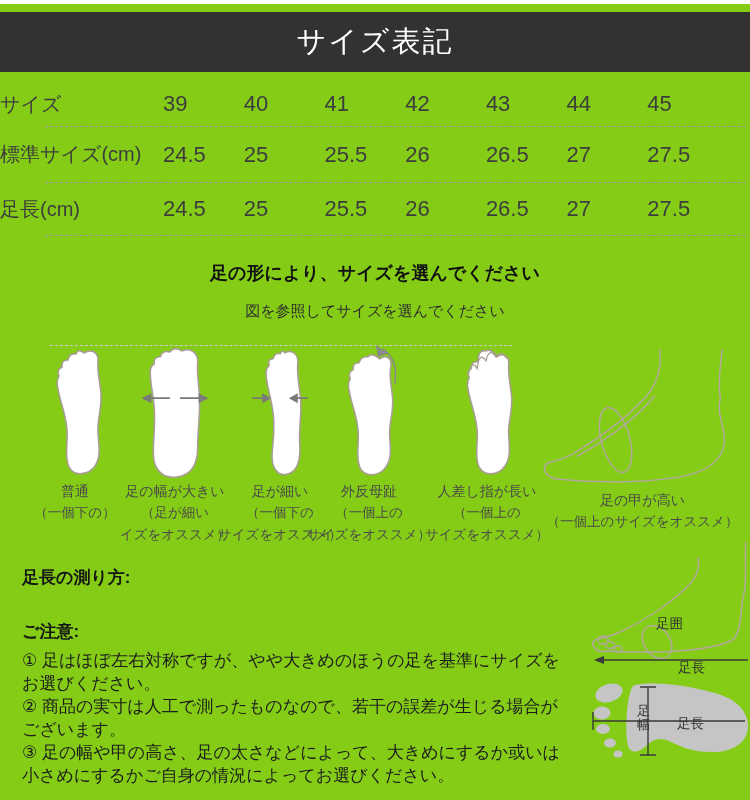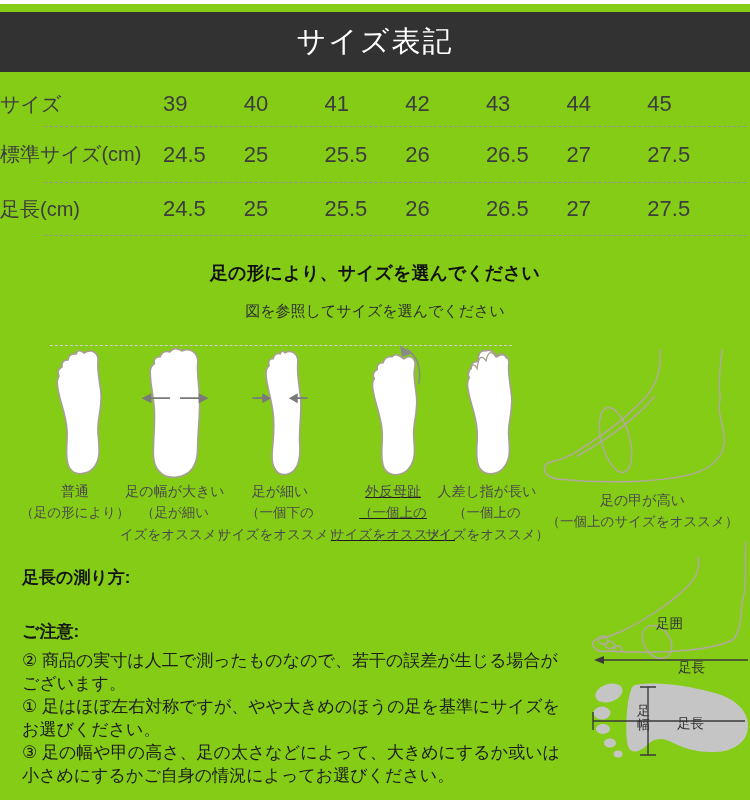--- a/index.html
+++ b/index.html
@@ -104,21 +104,21 @@
   <div class="guide-sub">図を参照してサイズを選んでください</div>
 
   <div class="feet-section">
     <div class="feet-dash"></div>
 
     <div class="foot-col" style="left:20px;width:110px;">
       <svg width="66" height="134" viewBox="0 0 66 134">
         <path class="outline" d="M42,8 C50,3 57,8 56,17 C55,26 58,37 59,49 C60,64 55,74 56,88 C57,102 59,112 53,121 C47,130 32,132 27,122 C22,112 26,99 25,85 C24,69 18,57 16,44 Q14,36 17,31 Q14,25 20,22 Q19,15 26,15 Q27,8 34,9 Q36,3 42,8 Z"></path>
       </svg>
       <div class="foot-name">普通</div>
-      <div class="foot-note">（足の形により）</div>
+      <div class="foot-note">（一個下の）</div>
     </div>
 
     <div class="foot-col" style="left:120px;width:110px;">
       <svg width="78" height="134" viewBox="0 0 78 136">
         <path class="outline" d="M46,6 C56,2 63,9 62,19 C61,30 64,44 64,58 C64,76 62,90 62,104 C62,120 56,132 41,134 C26,136 17,126 17,110 C17,95 19,80 18,65 C17,50 14,40 14,30 Q13,22 18,19 Q17,12 24,12 Q26,5 34,7 Q38,1 46,6 Z"></path>
         <path class="arrow-line" d="M34,54 L14,54 M44,54 L64,54"></path>
         <polygon class="arrow-head" points="15,49 5,54 15,59"></polygon>
         <polygon class="arrow-head" points="63,49 73,54 63,59"></polygon>
       </svg>
       <div class="foot-name">足の幅が大きい</div>
@@ -131,21 +131,21 @@
         <path class="outline" d="M36,8 C44,4 50,10 49,19 C48,30 51,43 52,56 C53,72 50,86 51,100 C52,115 50,128 39,131 C28,134 22,124 23,110 C24,96 26,84 24,69 C22,54 18,43 17,32 Q16,24 20,21 Q18,14 24,14 Q26,7 31,9 Q33,4 36,8 Z"></path>
         <path class="arrow-line" d="M3,54 L14,54 M59,54 L48,54"></path>
         <polygon class="arrow-head" points="13,49 22,54 13,59"></polygon>
         <polygon class="arrow-head" points="49,49 40,54 49,59"></polygon>
       </svg>
       <div class="foot-name">足が細い</div>
       <div class="foot-note">（一個下の
 サイズをオススメ）</div>
     </div>
 
-    <div class="foot-col" style="left:338px;width:110px;text-decoration:underline;">
+    <div class="foot-col" style="left:314px;width:110px;">
       <svg width="74" height="134" viewBox="0 0 74 136">
         <path class="outline" d="M48,14 C55,9 61,14 59,23 C57,31 60,42 61,54 C62,70 57,80 58,93 C59,106 60,116 54,124 C48,133 33,135 28,125 C23,115 27,102 26,88 C25,72 19,60 17,47 Q15,39 18,34 Q15,28 21,25 Q20,18 27,18 Q29,11 36,12 Q40,7 48,14 Z"></path>
         <path d="M63,40 C66,25 62,12 51,4" stroke="#8a8a8a" stroke-width="1.6" fill="none"></path>
         <polygon points="56,9 44,0 46,12" fill="#8a8a8a"></polygon>
       </svg>
       <div class="foot-name">外反母趾</div>
       <div class="foot-note">（一個上の
 サイズをオススメ）</div>
     </div>
 
@@ -169,24 +169,24 @@
       </svg>
       <div class="foot-name">足の甲が高い</div>
       <div class="foot-note">（一個上のサイズをオススメ）</div>
     </div>
   </div>
 
   <div class="measure-section">
     <div class="measure-title">足長の測り方:</div>
     <div class="notice-title">ご注意:</div>
     <div class="notes">
+      <div class="note-item">① 足はほぼ左右対称ですが、やや大きめのほうの足を基準にサイズを
+お選びください。</div>
       <div class="note-item">② 商品の実寸は人工で測ったものなので、若干の誤差が生じる場合が
 ございます。</div>
-      <div class="note-item">① 足はほぼ左右対称ですが、やや大きめのほうの足を基準にサイズを
-お選びください。</div>
       <div class="note-item">③ 足の幅や甲の高さ、足の太さなどによって、大きめにするか或いは
 小さめにするかご自身の情況によってお選びください。</div>
     </div>
   </div>
 
   <svg class="diagram" style="left:570px;top:538px;" width="180" height="140" viewBox="0 0 180 140">
     <path class="thin-line" d="M128,15 C130,26 126,36 118,44"></path>
     <path class="thin-line" d="M118,44 C100,62 72,80 50,90 Q36,96 28,97"></path>
     <path class="thin-line" d="M28,97 Q20,99 24,105 Q28,111 38,109 Q80,112 120,108 Q150,105 164,97"></path>
     <path class="thin-line" d="M176,0 C174,18 178,40 173,56 C170,72 172,86 164,97"></path>

